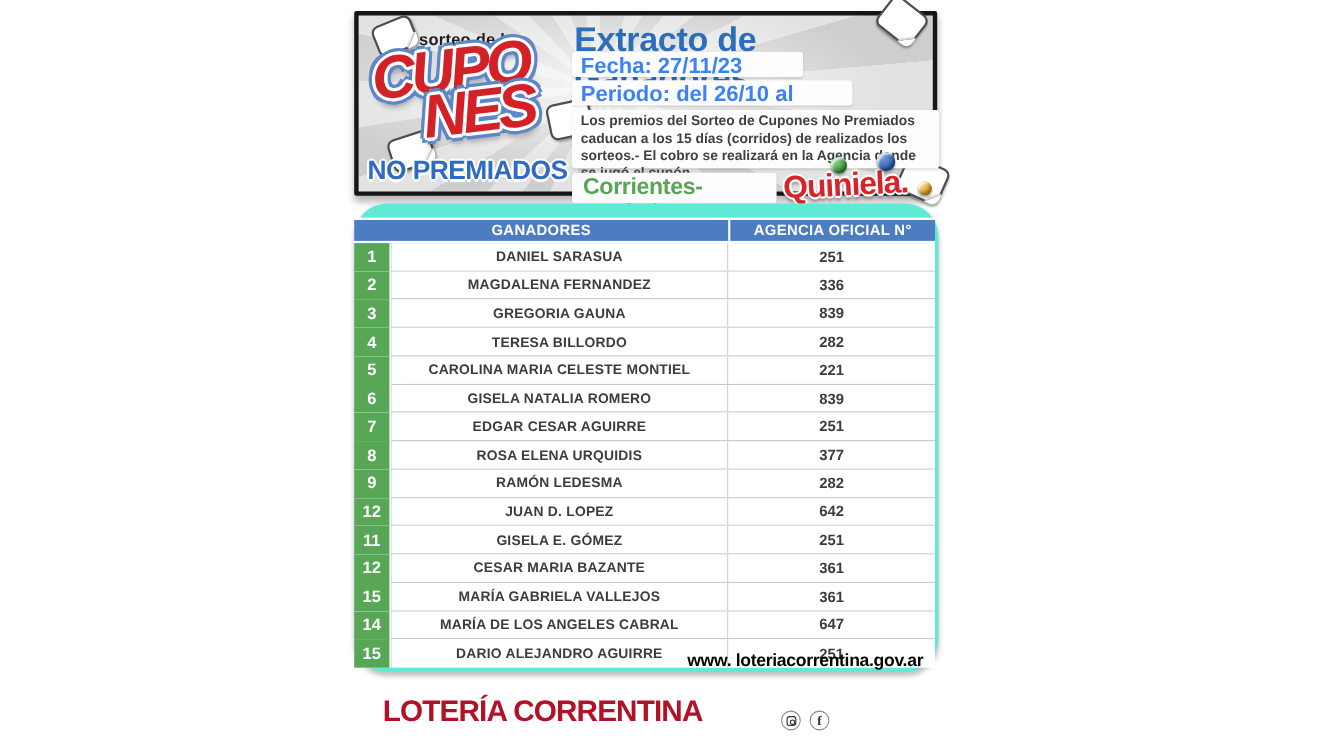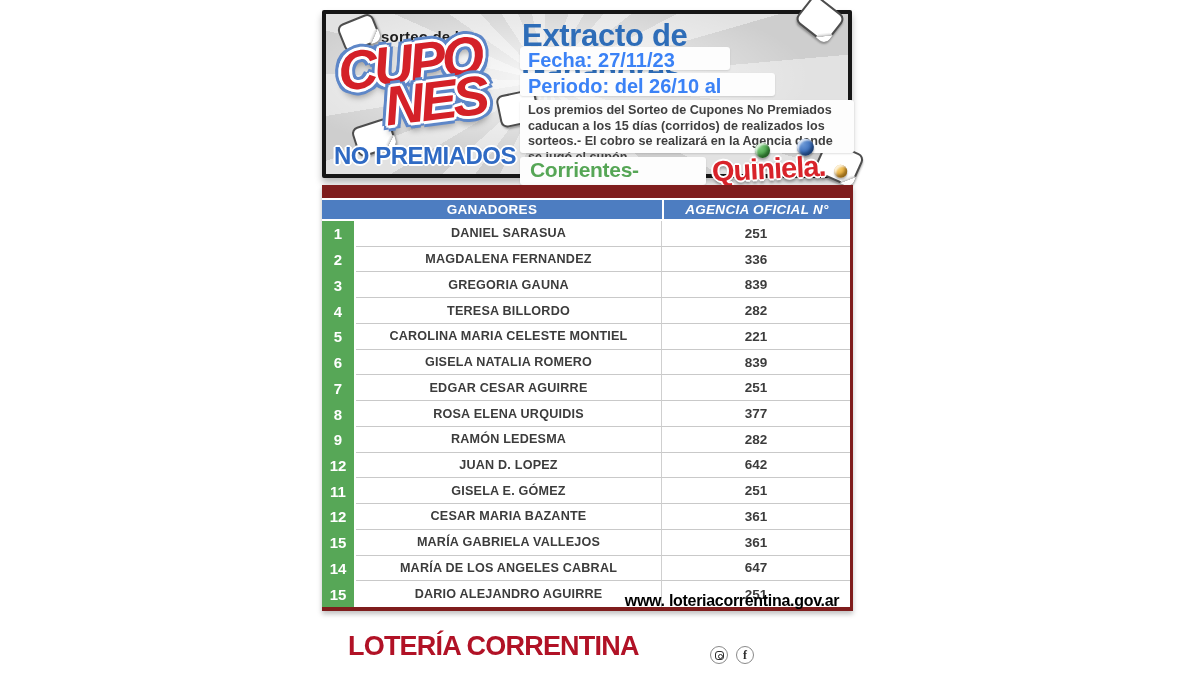--- a/index.html
+++ b/index.html
@@ -83,29 +83,30 @@
   }
   .ball { position:absolute; border-radius:50%; box-shadow:inset -2px -3px 3px rgba(0,0,0,.35),
           inset 2px 2px 2px rgba(255,255,255,.8), 0 2px 2px rgba(0,0,0,.3); }
   .ball-green  { left:44px;  top:-10px; width:15px; height:15px; background:radial-gradient(circle at 35% 30%, #7cc87c, #3f9e3f 65%, #2c7a2c); }
   .ball-blue   { left:86px;  top:-12px; width:17px; height:17px; background:radial-gradient(circle at 35% 30%, #6f9bd8, #2f64b5 65%, #1d4a8f); }
   .ball-yellow { left:122px; top:16px;  width:13px; height:13px; background:radial-gradient(circle at 35% 30%, #f4cc6e, #e8a52a 65%, #c4831a); }
 
   
   .winners {
     position:absolute; left:322px; top:185px; width:531px; height:426px;
-    background:#7f1d1d; padding:13px 3px 0 0;
+    background:#5eead4; padding:13px 3px 0 0;
     box-shadow:0 3px 5px rgba(0,0,0,.25);
+    border-radius:30px;
   }
   .thead { display:flex; height:23px; background:#fff; border-top:2px solid #fff;
            border-bottom:2px solid #fff; }
   .th { background:#4d7dc1; color:#fff; font-size:13.5px; font-weight:bold;
         letter-spacing:.3px; display:flex; align-items:center; justify-content:center; }
   .th-ganadores { width:342px; border-right:2px solid #fff; }
-  .th-agencia  { flex:1;font-style:italic; }
+  .th-agencia  { flex:1; }
   .tbody { display:flex; flex-direction:column; height:386px; }
   .trow { display:flex; flex:1; background:#fff; }
   .tnum {
     width:34px; background:#57a757; color:#fff; font-size:15px; font-weight:bold;
     display:flex; align-items:center; justify-content:center;
     border-right:2px solid #fff;
   }
   .tname {
     width:306px; display:flex; align-items:center; justify-content:center;
     font-size:12.6px; font-weight:bold; color:#3c3c3c; letter-spacing:.2px;

